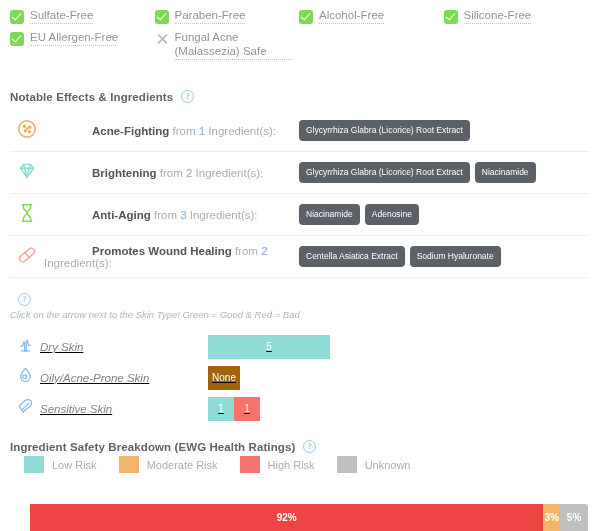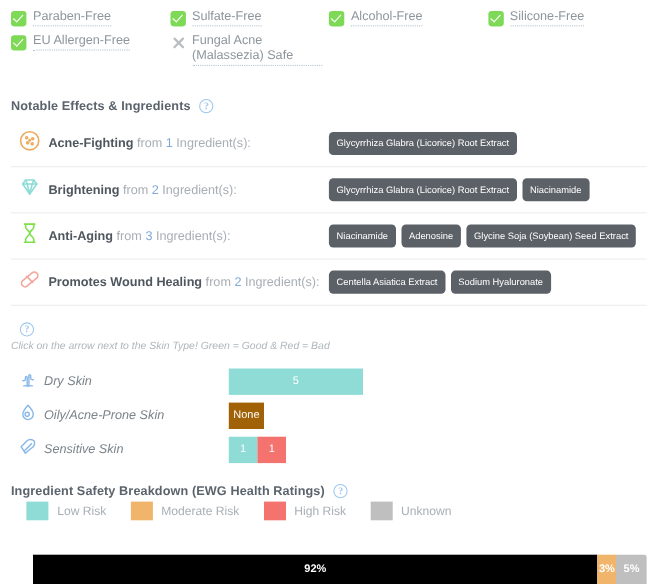--- a/index.html
+++ b/index.html
@@ -67,34 +67,34 @@
 
   
   .effects { position: absolute; left: 10px; top: 110px; width: 578px; }
   .effect-row {
     display: flex; align-items: center;
     height: 42px;
     border-bottom: 1px solid #ededed;
   }
   .effect-ico { flex: 0 0 auto; width: 34px; display: flex; justify-content: center; }
   .effect-name { flex: 0 0 auto; width: 255px; font-size: 11.5px; color: #6b7177; }
-  .effect-name b { color: #4e565e; font-weight: bold; }
+  .effect-name b { color: #4e565e; font-weight: bold; margin-left: 48px; }
   .effect-name .muted { color: #a8aeb4; }
   .effect-name .num { color: #7fa9d8; }
   .tags { display: flex; flex-wrap: wrap; gap: 5px; }
   .tag {
     background: #5c6168; color: #ffffff;
     font-size: 8.5px; font-weight: normal;
     border-radius: 4px; padding: 6px 7px; white-space: nowrap;
     line-height: 9px;
   }
 
   
   .skin-head { position: absolute; left: 10px; top: 293px; }
-  .skin-rows { position: absolute; left: 10px; top: 331px; width: 578px; }
+  .skin-rows { position: absolute; left: 10px; top: 331px; width: 578px; text-decoration: underline; }
   .skin-row { display: flex; align-items: center; height: 31px; }
   .skin-ico { flex: 0 0 auto; width: 30px; display: flex; justify-content: center; }
   .skin-name {
     flex: 0 0 auto; width: 168px;
     font-size: 11.5px; font-style: italic; color: #7b838a;
   }
   .skin-bars { display: flex; height: 24px; }
   .skin-seg {
     display: flex; align-items: center; justify-content: center;
     color: #ffffff; font-size: 10px; min-width: 26px;
@@ -120,25 +120,25 @@
   }
 </style>
 </head>
 <body>
 
 <div class="page">
 
   <div class="flags" id="flags">
       <div class="flag">
         <span class="flag-ico ico-check"></span>
+        <span class="flag-label">Sulfate-Free</span>
+      </div>
+      <div class="flag">
+        <span class="flag-ico ico-check"></span>
         <span class="flag-label">Paraben-Free</span>
-      </div>
-      <div class="flag">
-        <span class="flag-ico ico-check"></span>
-        <span class="flag-label">Sulfate-Free</span>
       </div>
       <div class="flag">
         <span class="flag-ico ico-check"></span>
         <span class="flag-label">Alcohol-Free</span>
       </div>
       <div class="flag">
         <span class="flag-ico ico-check"></span>
         <span class="flag-label">Silicone-Free</span>
       </div>
       <div class="flag">
@@ -193,21 +193,20 @@
           <span class="skin-ico-wrap"><svg width="22" height="22" viewBox="0 0 24 24" fill="none" stroke="#7ee04a" stroke-width="1.6" stroke-linecap="round" stroke-linejoin="round">
               <path d="M7 3h10M7 21h10"></path>
               <path d="M8 3v3c0 2 4 4 4 6 0 2-4 4-4 6v3"></path>
               <path d="M16 3v3c0 2-4 4-4 6 0 2 4 4 4 6v3"></path>
             </svg></span>
         </span>
         <span class="effect-name"><b>Anti-Aging</b> <span class="muted">from</span> <span class="num">3</span> <span class="muted">Ingredient(s):</span></span>
         <span class="tags">
           <span class="tag">Niacinamide</span>
           <span class="tag">Adenosine</span>
-          <span class="tag">Glycine Soja (Soybean) Seed Extract</span>
         </span>
       </div>
       <div class="effect-row">
         <span class="effect-ico">
           <span class="skin-ico-wrap"><svg width="22" height="22" viewBox="0 0 24 24" fill="none" stroke="#f5a69d" stroke-width="1.6" stroke-linecap="round" stroke-linejoin="round">
               <rect x="2.5" y="8.5" width="19" height="7" rx="3.5" transform="rotate(-40 12 12)"></rect>
               <path d="M9 9l6 6"></path>
             </svg></span>
         </span>
         <span class="effect-name"><b>Promotes Wound Healing</b> <span class="muted">from</span> <span class="num">2</span> <span class="muted">Ingredient(s):</span></span>
@@ -285,18 +284,18 @@
       <div class="legend-item">
         <span class="legend-sw" style="background:#f4736f"></span>
         <span class="legend-lb">High Risk</span>
       </div>
       <div class="legend-item">
         <span class="legend-sw" style="background:#bfbfbf"></span>
         <span class="legend-lb">Unknown</span>
       </div>
     </div>
   <div class="ewg-bar" id="ewgbar">
-      <div class="ewg-seg" style="background: #000000; width: 92%; margin-left: 20px;">92%</div>
+      <div class="ewg-seg" style="background: #ef4444; width: 92%; margin-left: 20px;">92%</div>
       <div class="ewg-seg" style="background: rgb(240, 180, 106); width: 3%;">3%</div>
       <div class="ewg-seg" style="background: rgb(191, 191, 191); width: 5%;">5%</div>
     </div>
 
 </div>
 
 </body></html>

